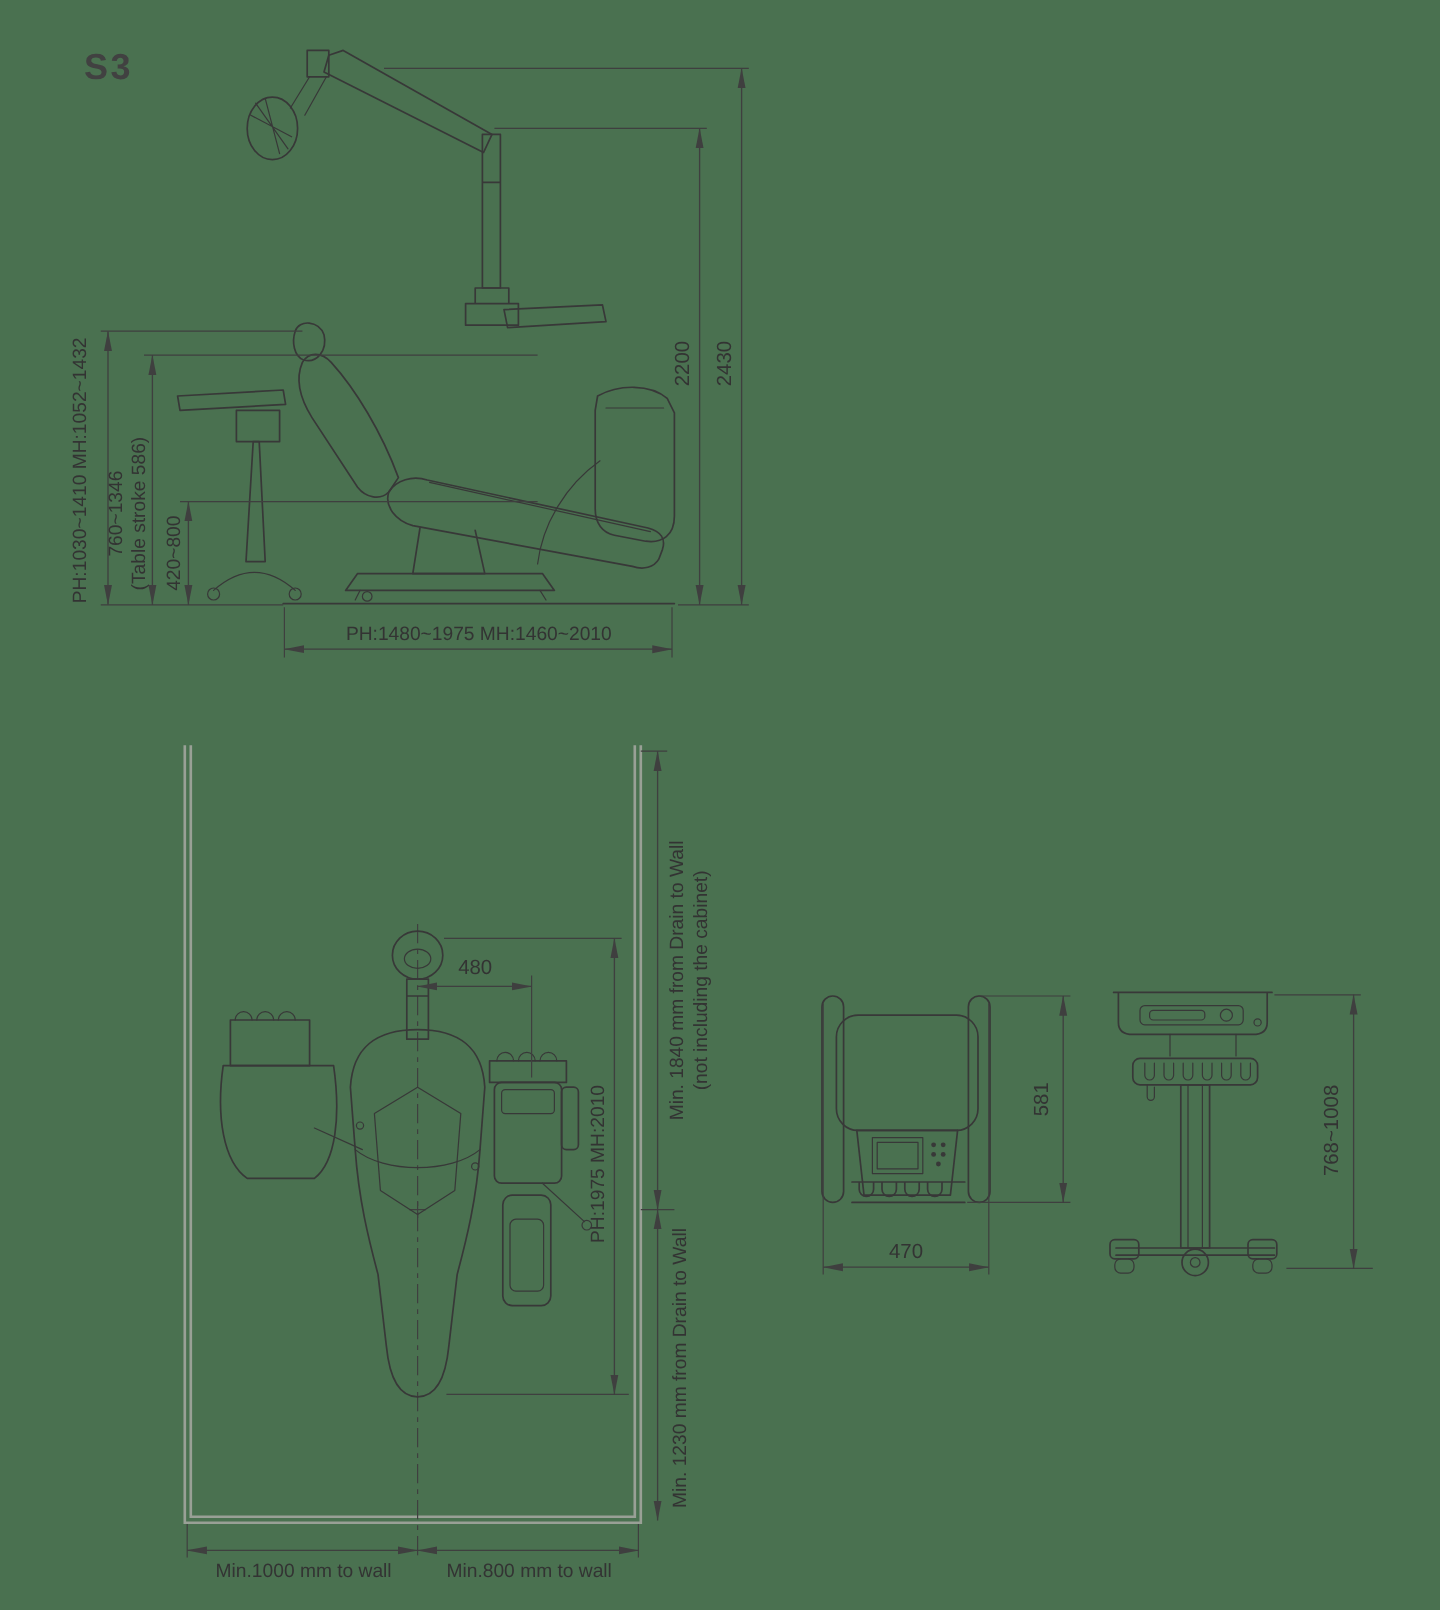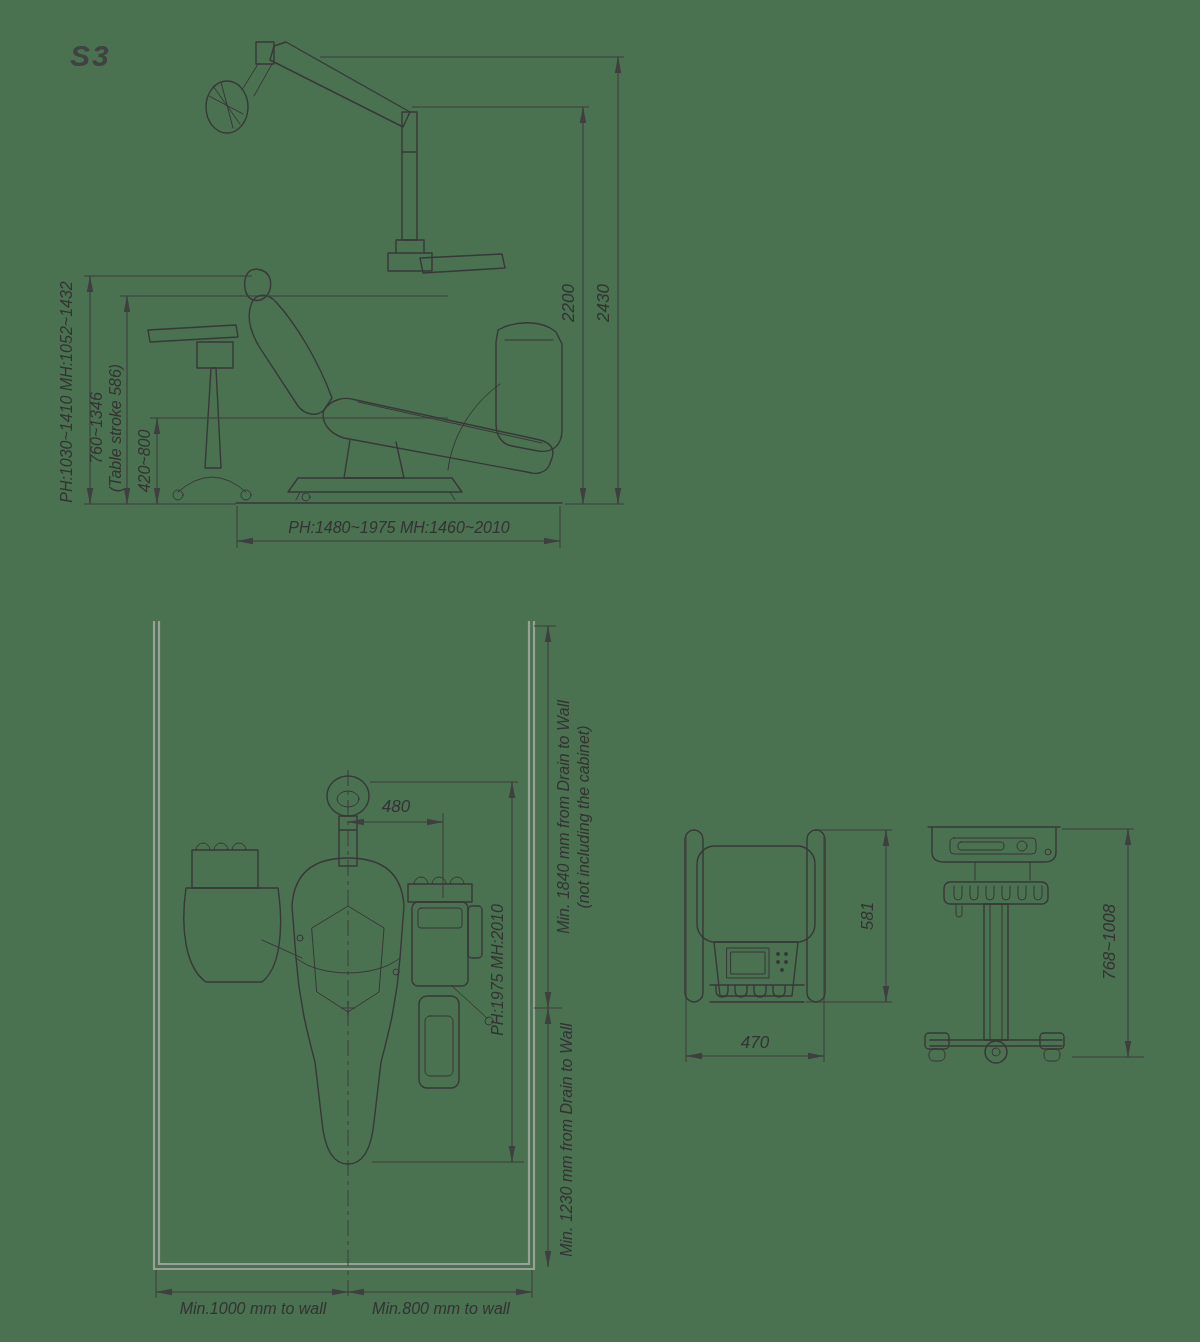--- a/index.html
+++ b/index.html
@@ -1,16 +1,16 @@
 <!DOCTYPE html>
 <html><head>
 <meta charset="utf-8">
 <style>
   html,body { margin:0; padding:0; background:#4a7150; }
-  .canvas { position:relative; width:1200px; height:1342px; background:#4a7150; overflow:hidden;font-style:italic; }
+  .canvas { position:relative; width:1200px; height:1342px; background:#4a7150; overflow:hidden; }
   svg { position:absolute; left:0; top:0; }
   text { font-family:"Liberation Sans", sans-serif; fill:#333333; }
   .dim   { font-size:17px; }
   .dim-s { font-size:16px; }
   .ttl   { font-size:30px; font-weight:bold; letter-spacing:2px; fill:#414141; }
   .ln      { stroke:#383838; fill:none; stroke-width:1.4; stroke-linejoin:round; stroke-linecap:round; }
   .ln-thin { stroke:#383838; fill:none; stroke-width:1;   stroke-linejoin:round; stroke-linecap:round; }
   .dimln   { stroke:#3f3f3f; fill:none; stroke-width:1.1; }
   .extln   { stroke:#3f3f3f; fill:none; stroke-width:1;   }
   .wall    { stroke:#99a096; fill:none; stroke-width:2.2; }

